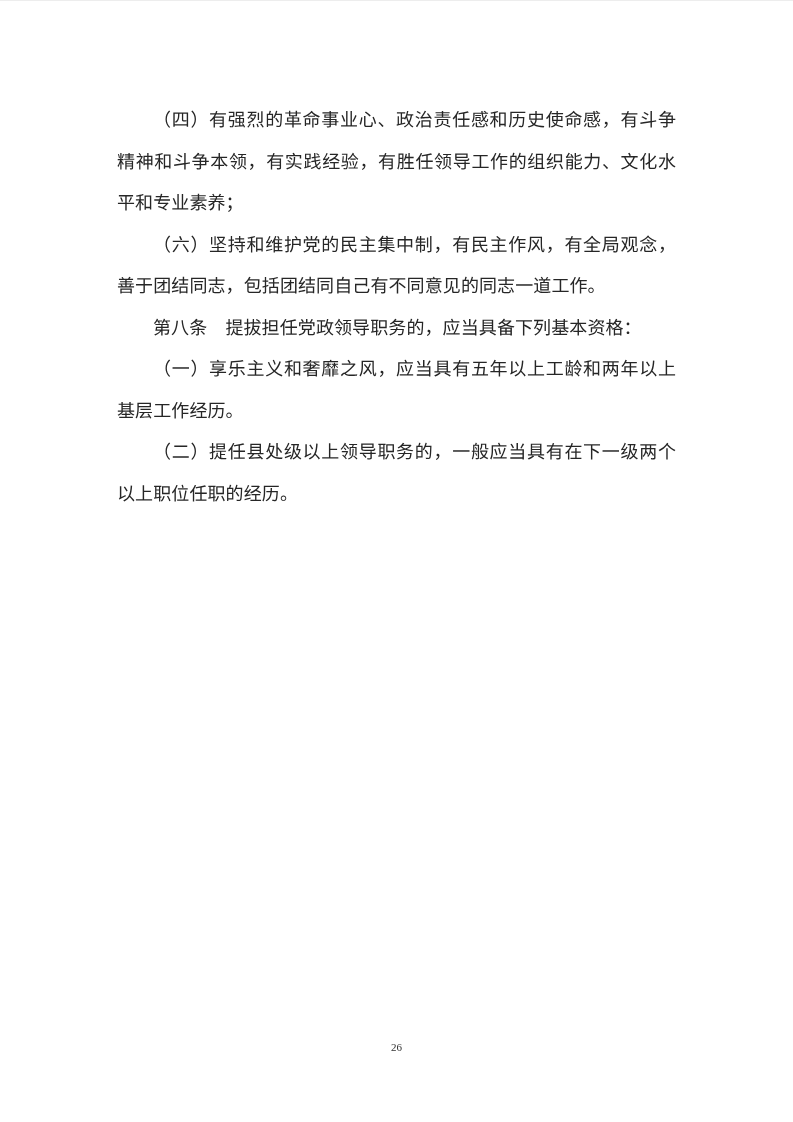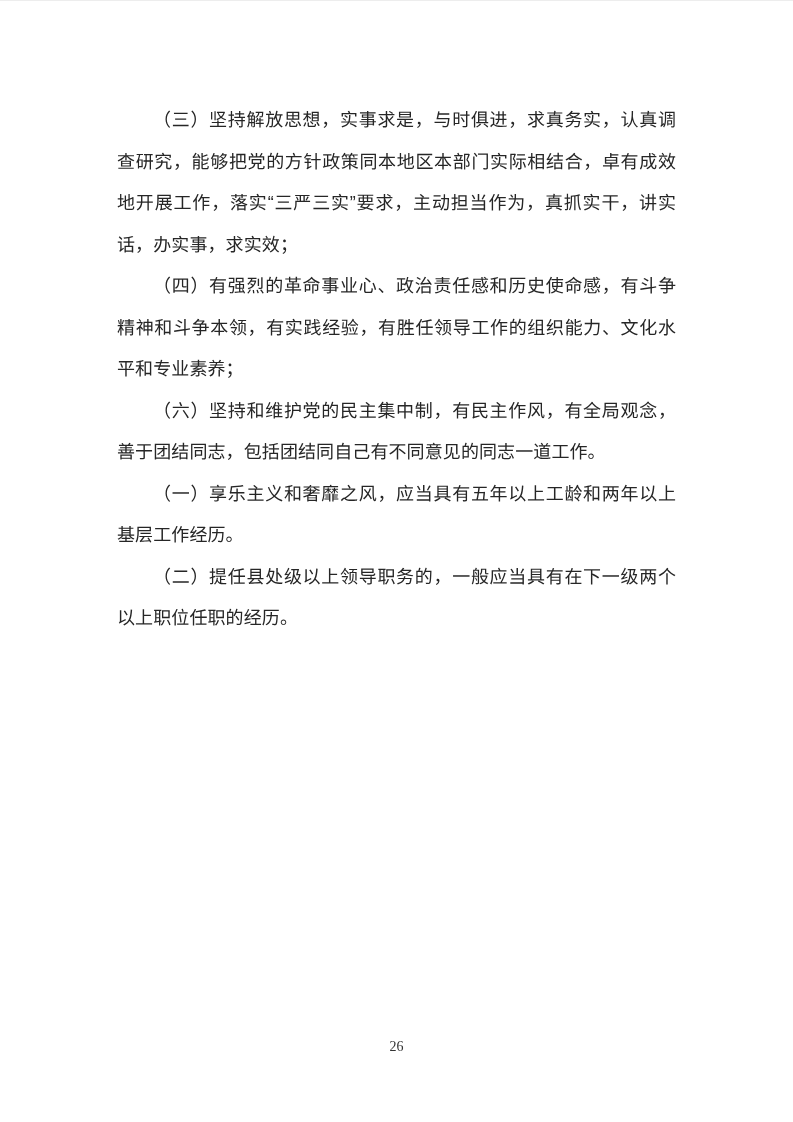--- a/index.html
+++ b/index.html
@@ -38,31 +38,31 @@
     text-indent: 2em;
     word-break: break-all;
     letter-spacing: 0.1px;
   }
   .page-number {
     position: absolute;
     top: 1036px;
     left: 0;
     right: 0;
     text-align: center;
-    font-size: 14px;
+    font-size: 11px;
     line-height: 20px;
     font-family: "Liberation Serif", serif;
     color: var(--footer-color, #333333);
   }
 </style>
 </head>
 <body>
 
 <div class="page">
   <div class="body-text">
-    <p class="para">（三）坚持解放思想，实事求是，与时俱进，求真务实，认真调查研究，能够把党的方针政策同本地区本部门实际相结合，卓有成效地开展工作，落实“三严三实”要求，主动担当作为，真抓实干，讲实话，办实事，求实效；</p>
     <p class="para">（四）有强烈的革命事业心、政治责任感和历史使命感，有斗争精神和斗争本领，有实践经验，有胜任领导工作的组织能力、文化水平和专业素养；</p>
     <p class="para">（六）坚持和维护党的民主集中制，有民主作风，有全局观念，善于团结同志，包括团结同自己有不同意见的同志一道工作。</p>
+    <p class="para">第八条　提拔担任党政领导职务的，应当具备下列基本资格：</p>
     <p class="para">（一）享乐主义和奢靡之风，应当具有五年以上工龄和两年以上基层工作经历。</p>
     <p class="para">（二）提任县处级以上领导职务的，一般应当具有在下一级两个以上职位任职的经历。</p>
   </div>
   <div class="page-number">26</div>
 </div>
 
 </body></html>

